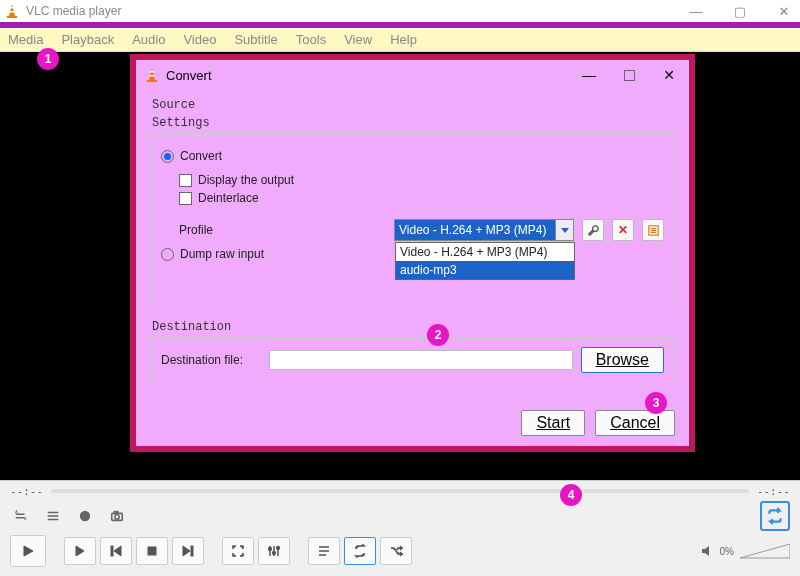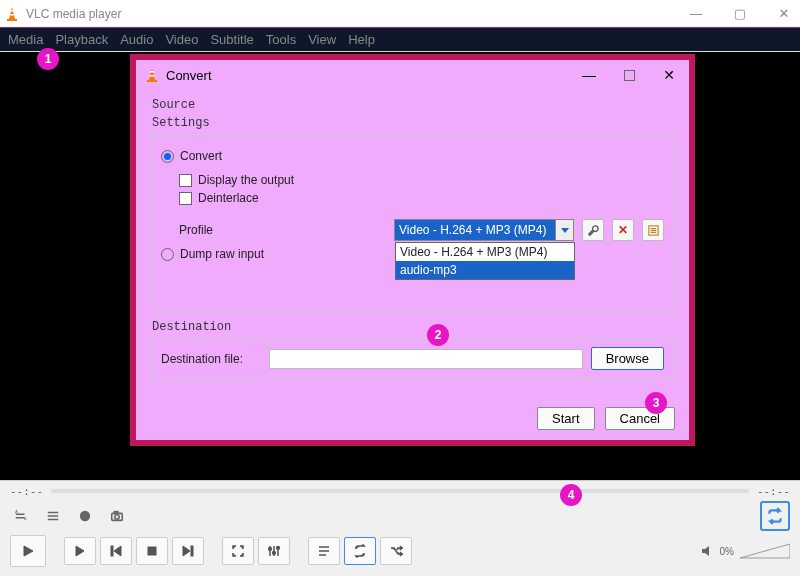--- a/index.html
+++ b/index.html
@@ -1,24 +1,24 @@
 <!DOCTYPE html>
 <html><head>
 <meta charset="utf-8">
 <style>
 * { box-sizing: border-box; margin: 0; padding: 0; font-family: "Segoe UI", Tahoma, sans-serif; }
 body { width: 800px; height: 576px; background: #f0f0f0; overflow: hidden; position: relative; }
 
 
-.titlebar { height: 28px; background: #fff; display: flex; align-items: center; padding: 0 6px 0 4px; font-size: 12px; color: #888; border-bottom: 1px solid #a21caf;}
+.titlebar { height: 28px; background: #fff; display: flex; align-items: center; padding: 0 6px 0 4px; font-size: 12px; color: #888; border-bottom: 6px solid #a21caf;}
 .titlebar .cone { margin-right: 6px; }
 .win-ctrls { margin-left: auto; display: flex; gap: 24px; color: #888; font-size: 13px; }
 .win-ctrls span { width: 20px; text-align: center; cursor: default; }
 
-.menubar { height: 24px; background: #0f172a; display: flex; align-items: center; gap: 12px; padding: 0 8px; font-size: 13px; color: #888; border-bottom: 1px solid #ddd;}
+.menubar { height: 24px; background: #fef9c3; display: flex; align-items: center; gap: 18px; padding: 0 8px; font-size: 13px; color: #888; border-bottom: 1px solid #ddd;}
 .menubar span { cursor: default; }
 
 .video-area { position: absolute; top: 52px; left: 0; right: 0; bottom: 96px; background: #000; }
 
 .bottom { position: absolute; left:0; right:0; bottom:0; height: 96px; background: #f0f0f0; border-top: 1px solid #ccc; }
 .slider-row { height: 20px; display:flex; align-items:center; padding: 0 10px; font-size: 11px; color:#555;}
 .slider-row .dashes { font-family: monospace; }
 .slider-track { flex:1; height:4px; background:#ddd; margin:0 8px; border-radius:2px;}
 .mini-row { height: 30px; display:flex; align-items:center; gap:10px; padding: 0 10px; }
 .mini-btn { width:22px; height:22px; display:flex; align-items:center; justify-content:center; color:#666; font-size:13px; border:1px solid transparent; }
@@ -64,21 +64,21 @@
 .dropdown{ position:absolute; top:22px; left:0; width:180px; border:1px solid #666; background:#fff; font-size:12px; z-index:5;}
 .dropdown .opt{ padding:2px 4px;}
 .dropdown .opt.sel{ background:#1a63c8; color:#fff;}
 .tool-btn{ width:22px;height:22px;border:1px solid #bbb;background:#f7f7f7;display:flex;align-items:center;justify-content:center;border-radius:2px;}
 .tool-btn.del{ color:#d22; font-weight:bold;}
 .tool-btn svg{width:13px;height:13px;}
 
 .dest-row{ display:flex; align-items:center; gap:8px;}
 .dest-row .lbl{ width:100px;}
 .dest-row input{ flex:1; border:1px solid #bbb; height:20px; padding:2px 4px;}
-.btn{ border:1px solid #888; background:#fafafa; padding:3px 14px; font-size:13px; border-radius:2px;}
+.btn{ border:1px solid #888; background:#fafafa; padding:3px 14px; font-size:16px; border-radius:2px;text-decoration:underline;}
 .btn.primary{ border:1.5px solid #1f6fcf;}
 .dlg-foot{ display:flex; gap:10px; justify-content:flex-end; padding:10px 14px;}
 
 .marker{ position:absolute; width:22px;height:22px;border-radius:50%;background:#e815c6;color:#fff;font-size:12px;font-weight:bold;display:flex;align-items:center;justify-content:center;z-index:50;}
 
 
 .cone-svg{ width:16px; height:16px; display:block;}
 </style>
 </head>
 <body>

